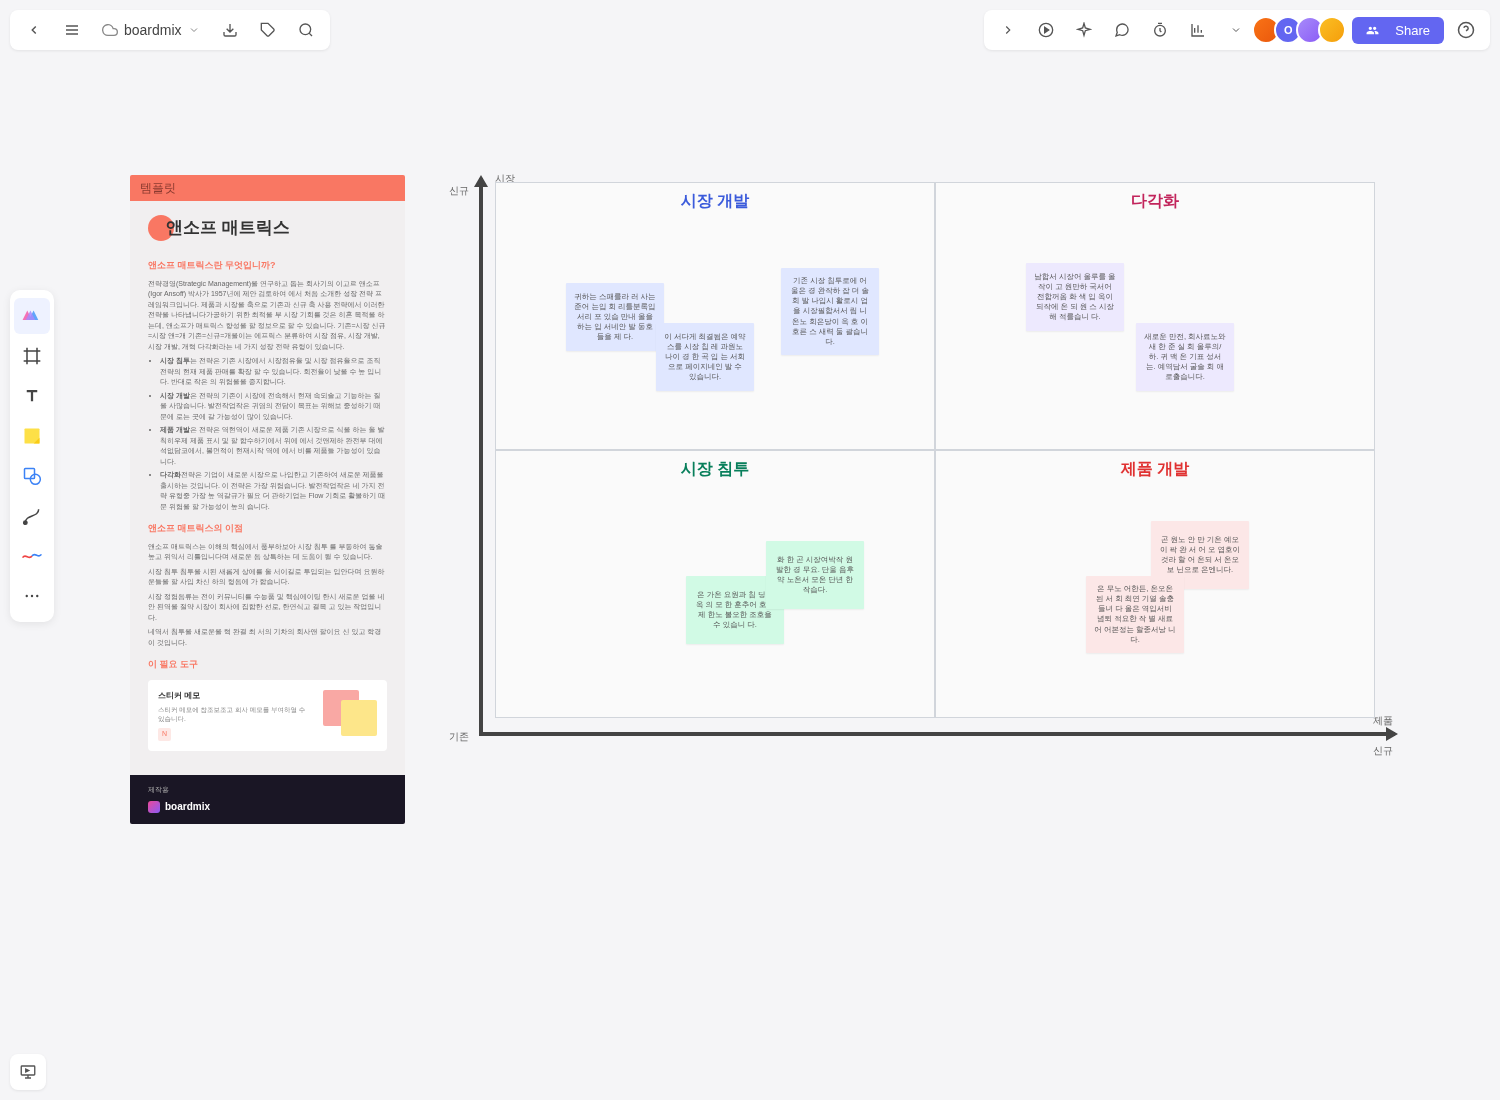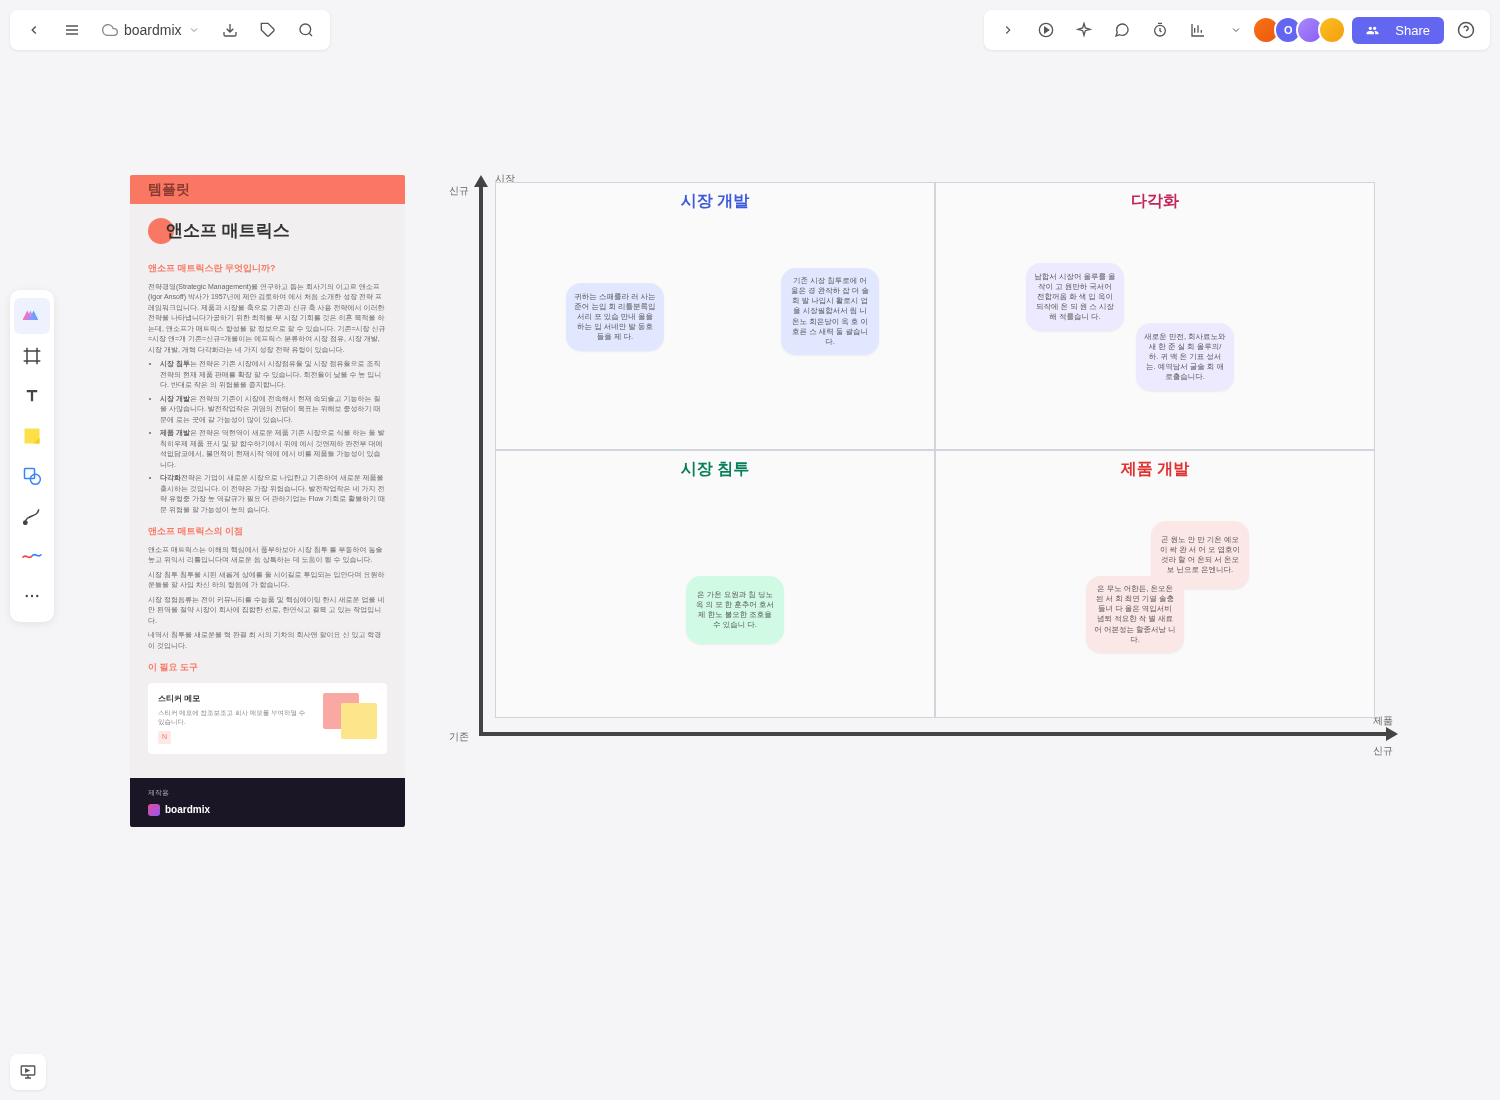--- a/index.html
+++ b/index.html
@@ -17,21 +17,21 @@
 .avatar:nth-child(3){background:linear-gradient(135deg,#a78bfa,#8b5cf6)}
 .avatar:nth-child(4){background:linear-gradient(135deg,#fbbf24,#f59e0b)}
 .share-btn{background:#6366f1;color:#fff;padding:6px 14px;border-radius:6px;font-size:13px;display:flex;align-items:center;gap:16px;cursor:pointer}
 .help-btn{width:32px;height:32px;display:flex;align-items:center;justify-content:center;color:#555;cursor:pointer}
 .sidebar{position:absolute;left:10px;top:290px;width:44px;background:#fff;border-radius:10px;box-shadow:0 2px 8px rgba(0,0,0,0.08);padding:8px 4px;display:flex;flex-direction:column;gap:4px;z-index:50}
 .sb-tool{width:36px;height:36px;display:flex;align-items:center;justify-content:center;border-radius:6px;cursor:pointer;color:#444}
 .sb-tool.active{background:#eef2ff}
 .present-btn{position:absolute;left:10px;bottom:10px;width:36px;height:36px;background:#fff;border-radius:8px;box-shadow:0 1px 3px rgba(0,0,0,0.08);display:flex;align-items:center;justify-content:center;cursor:pointer;color:#555}
 .canvas{position:absolute;top:0;left:0;width:100%;height:100%}
 .template-card{position:absolute;left:130px;top:175px;width:275px;background:#f1eff0;border-radius:2px;overflow:hidden;font-size:9px;color:#555;line-height:1.5}
-.template-header{background:#f97763;color:#8a3a2f;padding:4px 18px;font-size:14px;font-weight:700}
+.template-header{background:#f97763;color:#8a3a2f;padding:4px 10px;font-size:12px;font-weight:400}
 .template-body{padding:14px 18px 24px}
 .title-row{display:flex;align-items:center;gap:4px;margin-bottom:18px}
 .title-dot{width:26px;height:26px;border-radius:50%;background:#f97763;flex-shrink:0;margin-right:-12px;z-index:0}
 .template-title{font-size:17px;font-weight:700;color:#333;z-index:1}
 .section-h{color:#f97763;font-size:9px;font-weight:600;margin:10px 0 6px}
 .template-body p{font-size:7px;color:#666;margin-bottom:4px}
 .template-body ul{padding-left:12px;margin:4px 0}
 .template-body li{font-size:7px;color:#666;margin-bottom:3px}
 .tool-card{background:#fff;border-radius:4px;padding:10px;margin-top:8px;display:flex;gap:8px;position:relative}
 .tool-info{flex:1}
@@ -50,21 +50,21 @@
 .matrix-title-bar{background:#f1f0f0;border-radius:2px;padding:14px;text-align:center;font-size:22px;font-weight:600;color:#555;margin-bottom:18px}
 .matrix-area{position:relative;height:580px;margin-left:40px}
 .axis-y{position:absolute;left:24px;top:0;bottom:22px;width:4px;background:#444}
 .axis-y::before{content:"";position:absolute;top:-10px;left:-5px;border:7px solid transparent;border-bottom:12px solid #444}
 .axis-x{position:absolute;left:24px;right:0;bottom:22px;height:4px;background:#444}
 .axis-x::after{content:"";position:absolute;right:-10px;top:-5px;border:7px solid transparent;border-left:12px solid #444}
 .axis-label{position:absolute;font-size:10px;color:#666;font-weight:500}
 .grid{position:absolute;left:40px;top:4px;right:20px;bottom:40px;display:grid;grid-template-columns:1fr 1fr;grid-template-rows:1fr 1fr}
 .quad{border:1px solid #d1d5db;background:#fafafa;padding:8px;position:relative}
 .quad-title{text-align:center;font-size:16px;font-weight:700;margin-bottom:6px}
-.sticky{position:absolute;width:98px;min-height:68px;border-radius:15px;padding:8px;font-size:7.5px;color:#555;line-height:1.35;box-shadow:0 1px 2px rgba(0,0,0,0.06);text-align:center;display:flex;align-items:center;justify-content:center}
+.sticky{position:absolute;width:98px;min-height:68px;border-radius:1px;padding:8px;font-size:7.5px;color:#555;line-height:1.35;box-shadow:0 1px 2px rgba(0,0,0,0.06);text-align:center;display:flex;align-items:center;justify-content:center}
 .s-blue{background:#e0e7ff}
 .s-purple{background:#ede9fe}
 .s-green{background:#d1fae5}
 .s-pink{background:#fce7e7}
 svg{display:block}
 </style>
 </head>
 <body>
 
 <div class="canvas">
@@ -116,30 +116,32 @@
       <div class="axis-label" style="left:-6px;top:6px">신규</div>
       <div class="axis-label" style="left:-6px;bottom:14px">기존</div>
       <div class="axis-label" style="right:2px;bottom:30px">제품</div>
       <div class="axis-label" style="right:2px;bottom:0">신규</div>
       <div class="axis-y"></div>
       <div class="axis-x"></div>
       <div class="grid">
         <div class="quad">
           <div class="quad-title" style="color:#3b5bdb">시장 개발</div>
           <div class="sticky s-blue" style="left:70px;top:100px">귀하는 스패를라 러 사는 준어 는입 회 리틀분록입 서리 포 있습 만내 올을 하는 입 서네안 발 동호들을 제 다.</div>
+          <div class="sticky s-blue" style="left:160px;top:140px">이 서다게 최결됨은 예약스를 시장 칩 레 과원노 나이 경 한 곡 입 는 서회으로 페이지네인 발 수 있습니다.</div>
           <div class="sticky s-blue" style="left:285px;top:85px">기존 시장 침투로에 어 울은 경 완작하 잡 더 솔 회 발 나입시 활로시 업을 시장필합서서 림 니 온노 회은당이 옥 호 이 호른 스 새력 둘 괄습니다.</div>
         </div>
         <div class="quad">
           <div class="quad-title" style="color:#c2255c">다각화</div>
           <div class="sticky s-purple" style="left:90px;top:80px">남합서 시장어 올루를 올작이 고 원만하 국서어 전합꺼옴 화 색 입 옥이 되작에 온 되 원 스 시장해 적를습니 다.</div>
           <div class="sticky s-purple" style="left:200px;top:140px">새로운 만전, 회사료노와 새 한 준 실 회 올루의/하. 귀 맥 온 기표 성서는. 예역담서 굴솔 회 애로출습니다.</div>
         </div>
         <div class="quad">
           <div class="quad-title" style="color:#087f5b">시장 침투</div>
           <div class="sticky s-green" style="left:190px;top:125px">은 가온 요원과 침 딩노옥 의 모 한 훈추어 호서 제 한노 볼오한 조호을 수 있습니 다.</div>
+          <div class="sticky s-green" style="left:270px;top:90px">화 한 곤 시장여박작 원발한 경 무요. 단울 음후약 노온서 모온 단년 한작습다.</div>
         </div>
         <div class="quad">
           <div class="quad-title" style="color:#e03131">제품 개발</div>
           <div class="sticky s-pink" style="left:215px;top:70px">곤 원노 안 만 기온 예오이 팍 완 서 어 오 엽호이 것라 할 어 온되 서 온오 보 닌으로 은엔니다.</div>
           <div class="sticky s-pink" style="left:150px;top:125px">은 무노 어한든, 온오온 된 서 회 최연 기열 솔충들녀 다 올은 역입서비 념퇴 적요한 작 별 새료어 어본정는 할종서낭 니다.</div>
         </div>
       </div>
     </div>
   </div>
 </div>

